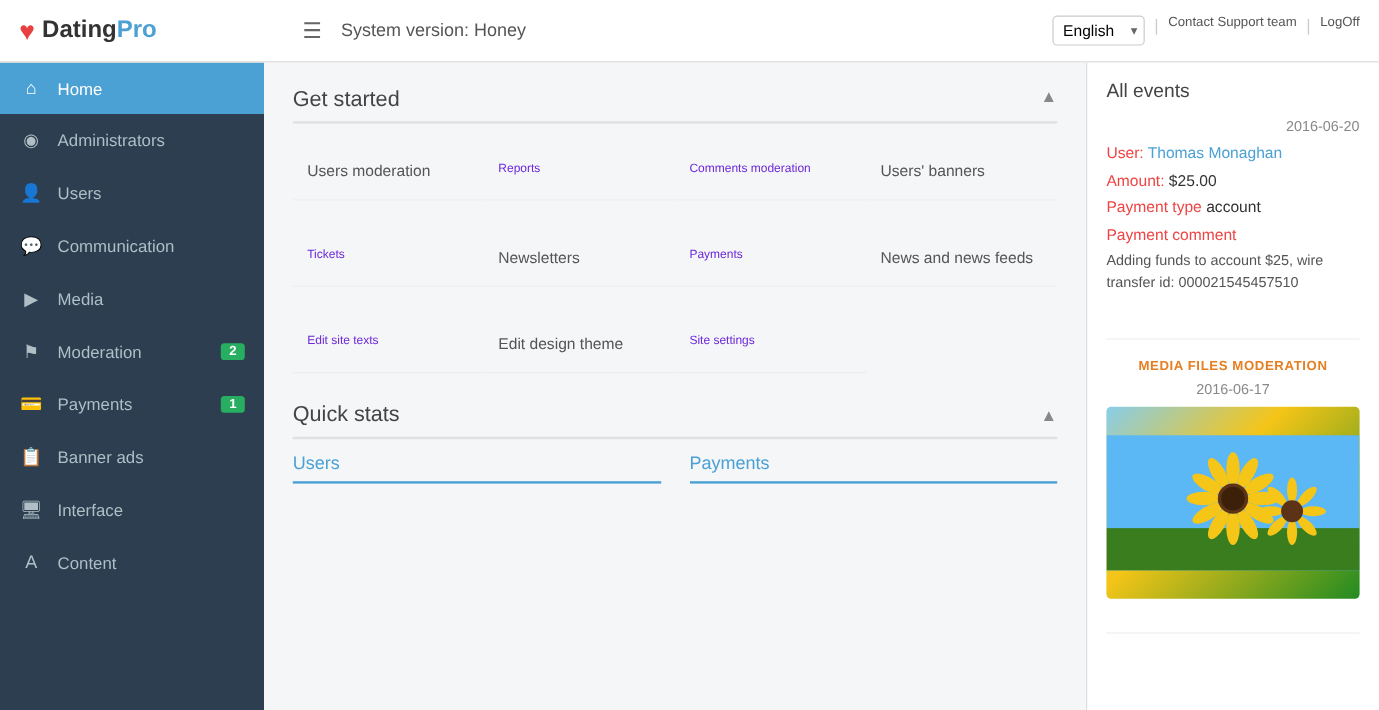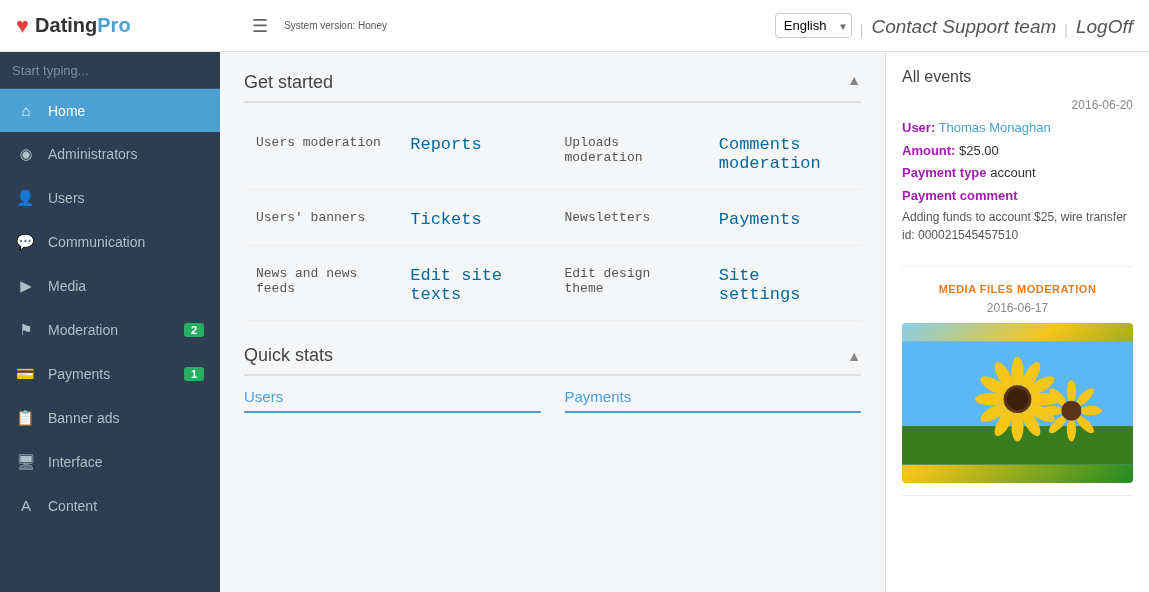--- a/index.html
+++ b/index.html
@@ -40,26 +40,26 @@
       align-items: center;
       gap: 16px;
       padding-left: 16px;
     }
     .hamburger-icon {
       font-size: 18px;
       color: #666;
       cursor: pointer;
     }
     .system-version {
-      font-size: 10px;
+      font-size: 15px;
       color: #555;
     }
     .topbar-right {
       display: flex;
-      align-items: flex-end;
+      align-items: flex-start;
       gap: 8px;
     }
     .lang-select {
       border: 1px solid #ccc;
       border-radius: 4px;
       padding: 4px 8px;
       font-size: 13px;
       background: #fff;
       cursor: pointer;
       appearance: none;
@@ -74,24 +74,23 @@
       position: absolute;
       right: 6px;
       top: 50%;
       transform: translateY(-50%);
       font-size: 11px;
       color: #666;
       pointer-events: none;
     }
     .topbar-link {
       color: #555;
-      font-size: 19px;
+      font-size: 11px;
       cursor: pointer;
       text-decoration: none;
-      font-style: italic;
     }
     .topbar-sep { color: #ccc; }
 
     
     .layout {
       display: flex;
       flex: 1;
       overflow: hidden;
     }
 
@@ -161,31 +160,30 @@
     .section-title {
       font-size: 18px;
       color: #444;
       font-weight: 400;
     }
     .section-toggle { color: #888; cursor: pointer; font-size: 14px; }
 
     .grid-links {
       display: grid;
       grid-template-columns: repeat(4, 1fr);
-      gap: 4px 0;
+      gap: 24px 0;
       margin-bottom: 24px;
-      font-family: Liberation Mono, monospace;
     }
     .grid-link-item {
       padding: 16px 12px;
       border-bottom: 1px solid #eee;
     }
     .grid-link {
-      color: #0369a1;
-      font-size: 17px;
+      color: #6d28d9;
+      font-size: 10px;
       cursor: pointer;
       text-decoration: none;
       display: block;
     }
     .grid-link-plain {
       color: #555;
       font-size: 13px;
       display: block;
     }
 
@@ -207,54 +205,54 @@
       font-size: 15px;
       color: #4ba0d4;
       font-weight: 500;
       padding-bottom: 6px;
       border-bottom: 2px solid #4ba0d4;
       margin-bottom: 8px;
     }
 
     
     .right-panel {
-      width: 264px;
+      width: 244px;
       flex-shrink: 0;
       background: #fff;
       border-left: 1px solid #ddd;
       overflow-y: auto;
       padding: 16px;
     }
     .events-title {
       font-size: 16px;
       color: #444;
       margin-bottom: 12px;
       font-weight: 500;
     }
     .event-card {
       margin-bottom: 16px;
       border-bottom: 1px solid #eee;
-      padding-bottom: 12px;
+      padding-bottom: 28px;
     }
     .event-meta-row {
       display: flex;
       justify-content: flex-end;
       margin-bottom: 6px;
     }
     .event-date {
       color: #888;
       font-size: 12px;
     }
     .event-field {
       font-size: 13px;
       color: #333;
       margin-bottom: 3px;
       line-height: 1.5;
     }
-    .event-field strong { font-weight: 700; color: #a21caf; }
+    .event-field strong { font-weight: 400; color: #ef4444; }
     .event-field a, .event-field .link { color: #4ba0d4; }
     .event-comment-text {
       font-size: 12px;
       color: #555;
       margin-bottom: 10px;
       line-height: 1.5;
     }
     .btn-approve {
       background: #27ae60;
       color: #fff;
@@ -321,23 +319,20 @@
     <span class="topbar-sep">|</span>
     <a class="topbar-link">Contact Support team</a>
     <span class="topbar-sep">|</span>
     <a class="topbar-link">LogOff</a>
   </div>
 </div>
 
 <div class="layout">
 
   <div class="sidebar">
-    <div class="sidebar-search">
-      <input type="text" placeholder="Start typing..." style="">
-    </div>
     <nav class="sidebar-nav">
 
     <div class="nav-item active">
           <span class="nav-item-icon">⌂</span>
           <span class="nav-item-label">Home</span>
         </div>
         <div class="nav-item">
           <span class="nav-item-icon">◉</span>
           <span class="nav-item-label">Administrators</span>
         </div>
@@ -384,23 +379,20 @@
       <span class="section-title">Get started</span>
       <span class="section-toggle">▲</span>
     </div>
     <div class="grid-links">
 
     <div class="grid-link-item">
           <span class="grid-link-plain">Users moderation</span>
         </div>
         <div class="grid-link-item">
           <span class="grid-link">Reports</span>
-        </div>
-        <div class="grid-link-item">
-          <span class="grid-link-plain">Uploads moderation</span>
         </div>
         <div class="grid-link-item">
           <span class="grid-link">Comments moderation</span>
         </div>
         <div class="grid-link-item">
           <span class="grid-link-plain">Users' banners</span>
         </div>
         <div class="grid-link-item">
           <span class="grid-link">Tickets</span>
         </div>

